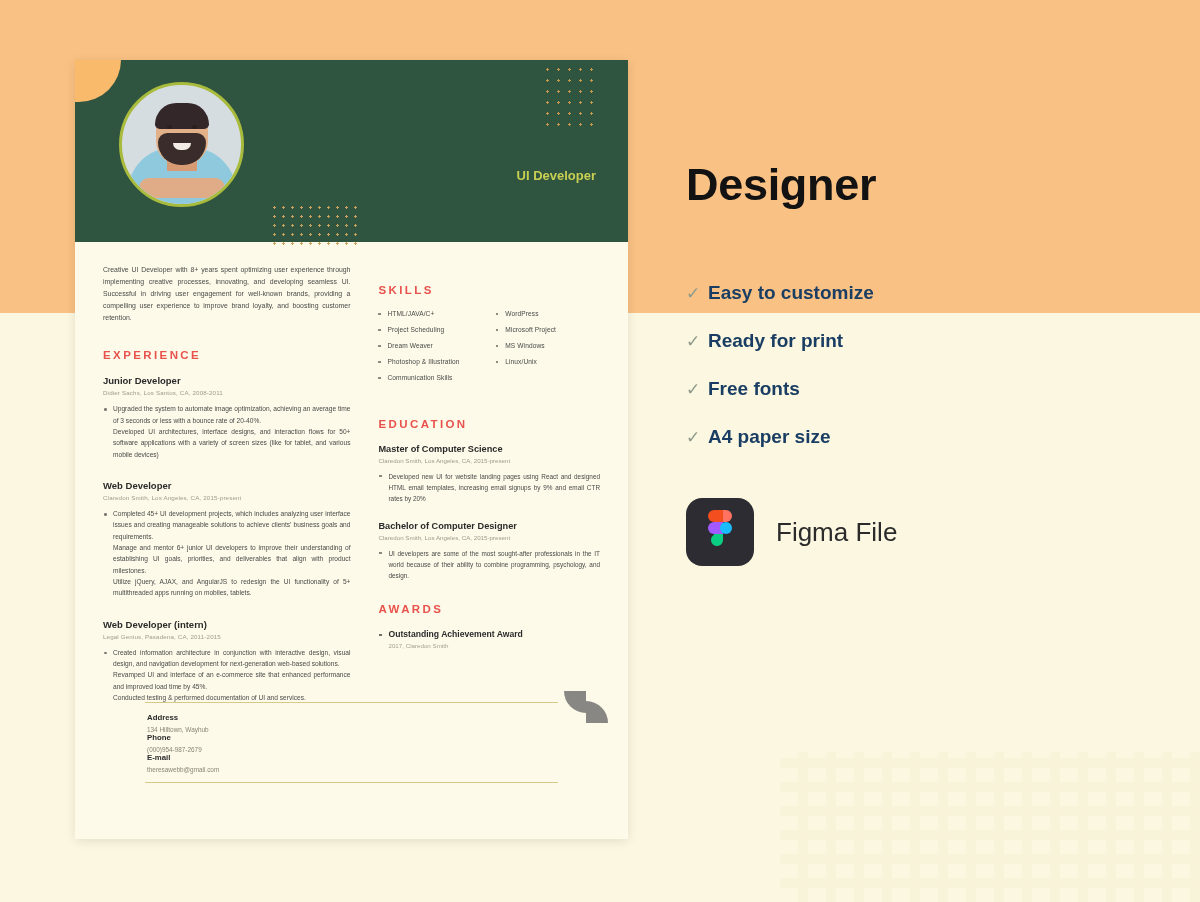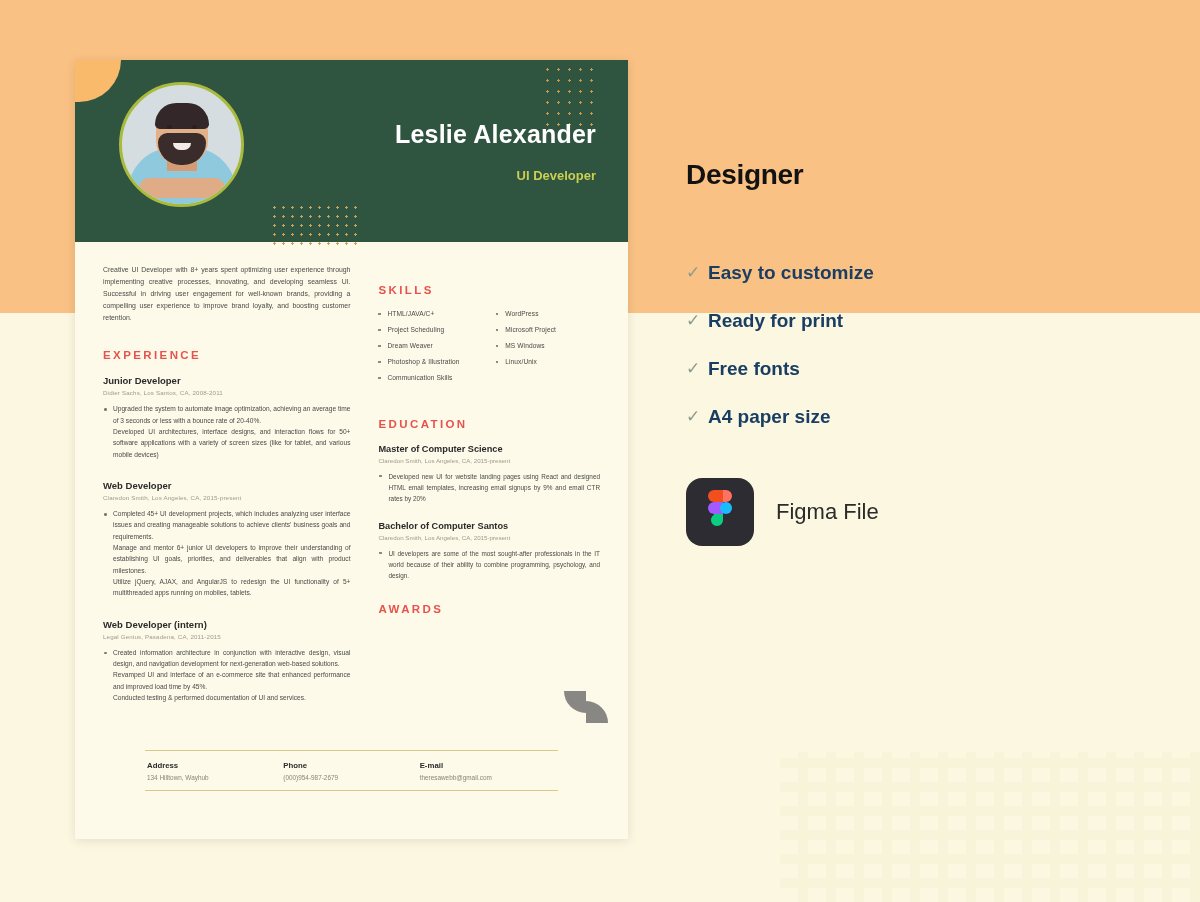--- a/index.html
+++ b/index.html
@@ -178,52 +178,53 @@
   .award-meta { font-size: 6.2px; color: #a8a294; padding-left: 10px; }
 
   
   .sheet-watermark {
     position: absolute; right: 18px; bottom: 108px; width: 48px; height: 48px;
     opacity: .72;
   }
 
   
   .contact {
-    position: absolute; left: 70px; right: 70px; bottom: 48px;
+    position: absolute; left: 70px; right: 70px; bottom: 56px;
     border-top: 1px solid #d8c98b; border-bottom: 1px solid #d8c98b;
     padding: 10px 2px 9px 2px;
     display: flex;
+    flex-direction: column;
   }
   .contact-col { flex: 1; }
   .contact-label { font-size: 7.8px; font-weight: 700; color: #2b2b2b; margin-bottom: 4px; }
   .contact-value { font-size: 6.4px; color: #8b8575; }
 
   
   #promo { position: absolute; left: 686px; top: 152px; width: 470px; }
   .promo-title-1 {
     font-size: 38px; font-weight: 400; color: #121212; letter-spacing: -.3px;
     line-height: 1.18;
   }
   .promo-title-2 {
-    font-size: 28px; font-weight: 700; color: #121212; letter-spacing: -.3px;
+    font-size: 45px; font-weight: 700; color: #121212; letter-spacing: -.3px;
     line-height: 1.2; margin-top: 6px;
   }
   .features { margin-top: 70px; }
   .feature { display: flex; align-items: center; margin-bottom: 26px; }
   .feature-check {
     width: 22px; font-size: 17px; color: #8e9b8c; font-weight: 400; flex: none;
   }
   .feature-label { font-size: 19px; font-weight: 700; color: #1a3e63; }
 
   .figma-row { display: flex; align-items: center; margin-top: 50px; }
   .figma-badge {
     width: 68px; height: 68px; border-radius: 16px; background: #2c2c32;
     position: relative; flex: none;
   }
-  .figma-label { font-size: 22px; color: #2b2b2b; margin-left: 22px; }
+  .figma-label { font-size: 26px; color: #2b2b2b; margin-left: 22px; }
 </style>
 </head>
 <body>
 
 <div id="backdrop-orange"></div>
 <div id="backdrop-cream"></div>
 <div id="backdrop-watermark"></div>
 
 <div id="resume">
 
@@ -236,21 +237,20 @@
       <div class="av-neck"></div>
       <div class="av-head"></div>
       <div class="av-beard"></div>
       <div class="av-hair"></div>
       <div class="av-eye l"></div>
       <div class="av-eye r"></div>
       <div class="av-mouth"></div>
       <div class="av-arm"></div>
     </div>
 
-    <div class="hdr-name">Leslie Alexander</div>
     <div class="hdr-role">UI Developer</div>
   </div>
 
   <div class="hdr-dots-bc"></div>
 
   <div class="rs-body">
     <div class="rs-cols">
 
       <div class="col-left">
         <div class="summary">Creative UI Developer with 8+ years spent optimizing user experience through implementing creative processes, innovating, and developing seamless UI. Successful in driving user engagement for well-known brands, providing a compelling user experience to improve brand loyalty, and boosting customer retention.</div>
@@ -302,27 +302,31 @@
 
         <div class="sec-title">EDUCATION</div>
 
         <div class="edu">
           <div class="edu-title">Master of Computer Science</div>
           <div class="edu-meta">Claredon Smith, Los Angeles, CA, 2015-present</div>
           <div class="edu-bullet">Developed new UI for website landing pages using React and designed HTML email templates, increasing email signups by 9% and email CTR rates by 20%</div>
         </div>
 
         <div class="edu">
-          <div class="edu-title">Bachelor of Computer Santos</div>
+          <div class="edu-title">Bachelor of Computer Designer</div>
           <div class="edu-meta">Claredon Smith, Los Angeles, CA, 2015-present</div>
           <div class="edu-bullet">UI developers are some of the most sought-after professionals in the IT world because of their ability to combine programming, psychology, and design.</div>
         </div>
 
         <div class="sec-title" style="margin-top:22px">AWARDS</div>
 
+        <div class="award">
+          <div class="award-name">Outstanding Achievement Award</div>
+          <div class="award-meta">2017, Claredon Smith</div>
+        </div>
       </div>
 
     </div>
   </div>
 
   <svg class="sheet-watermark" viewBox="0 0 48 48">
     <path d="M2 8 H24 V30 A22 22 0 0 1 2 8 Z" fill="#5c5c5c"></path>
     <path d="M46 40 H24 V18 A22 22 0 0 1 46 40 Z" fill="#5c5c5c"></path>
   </svg>
 

